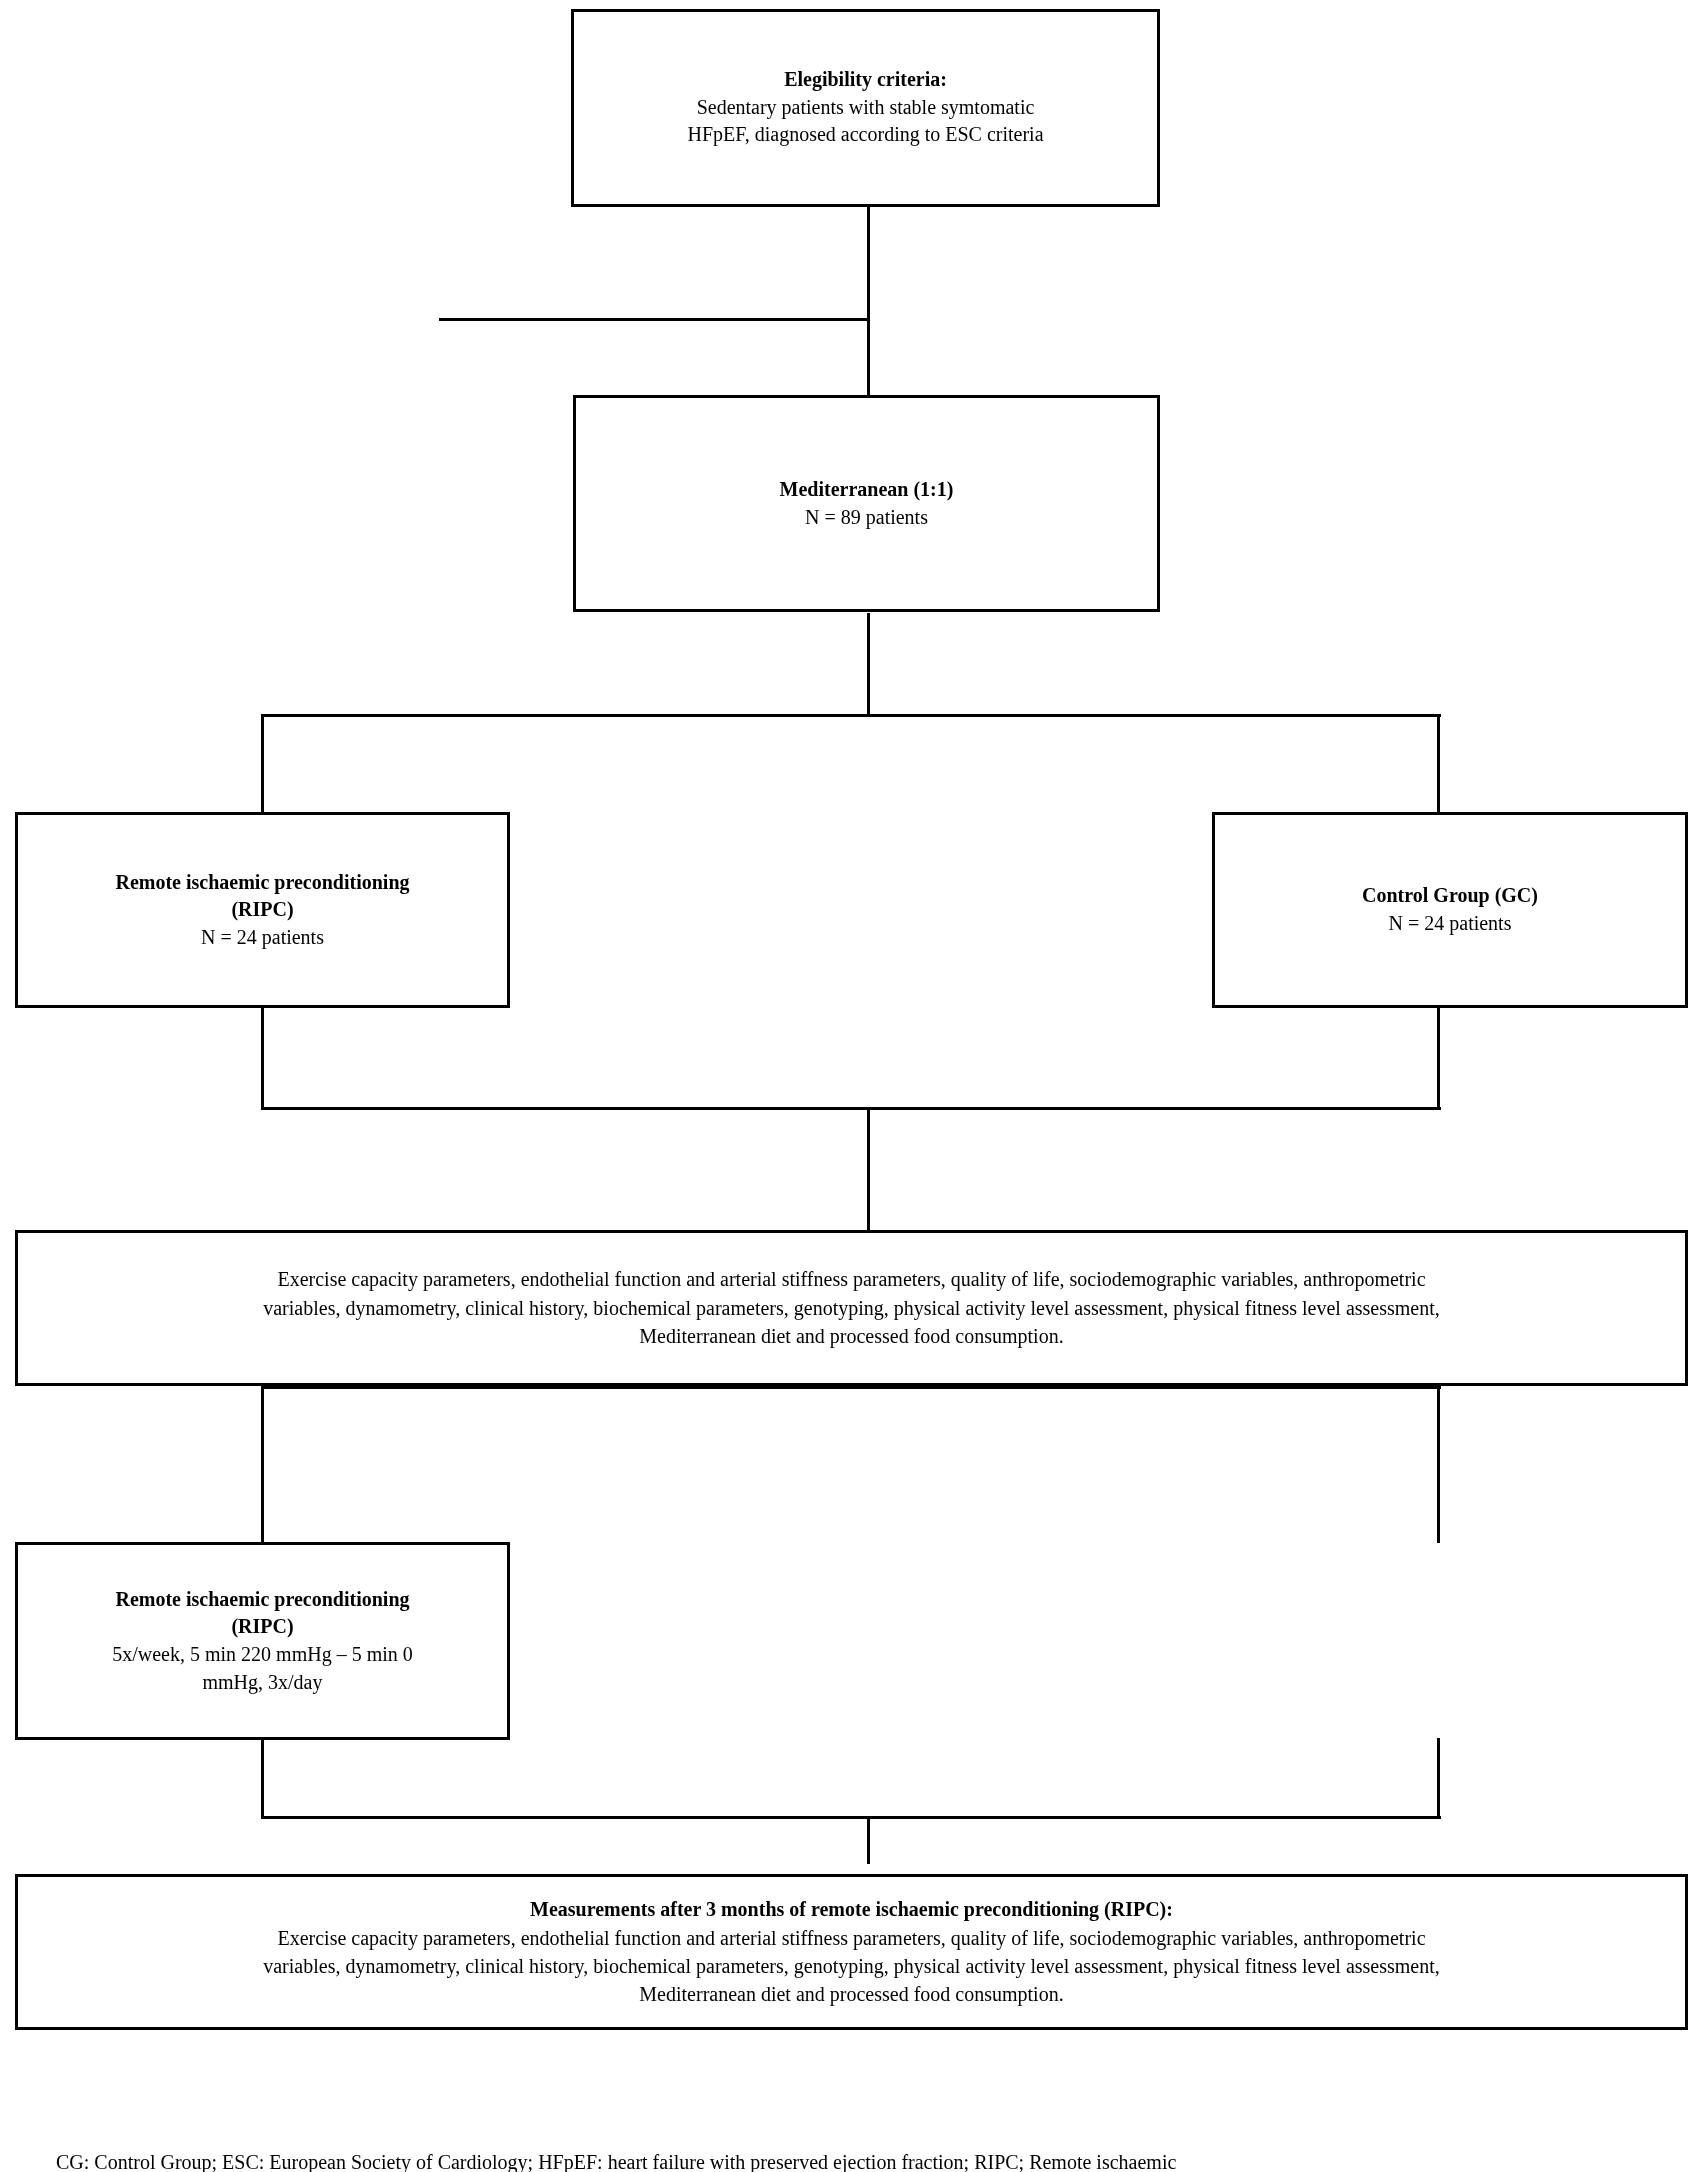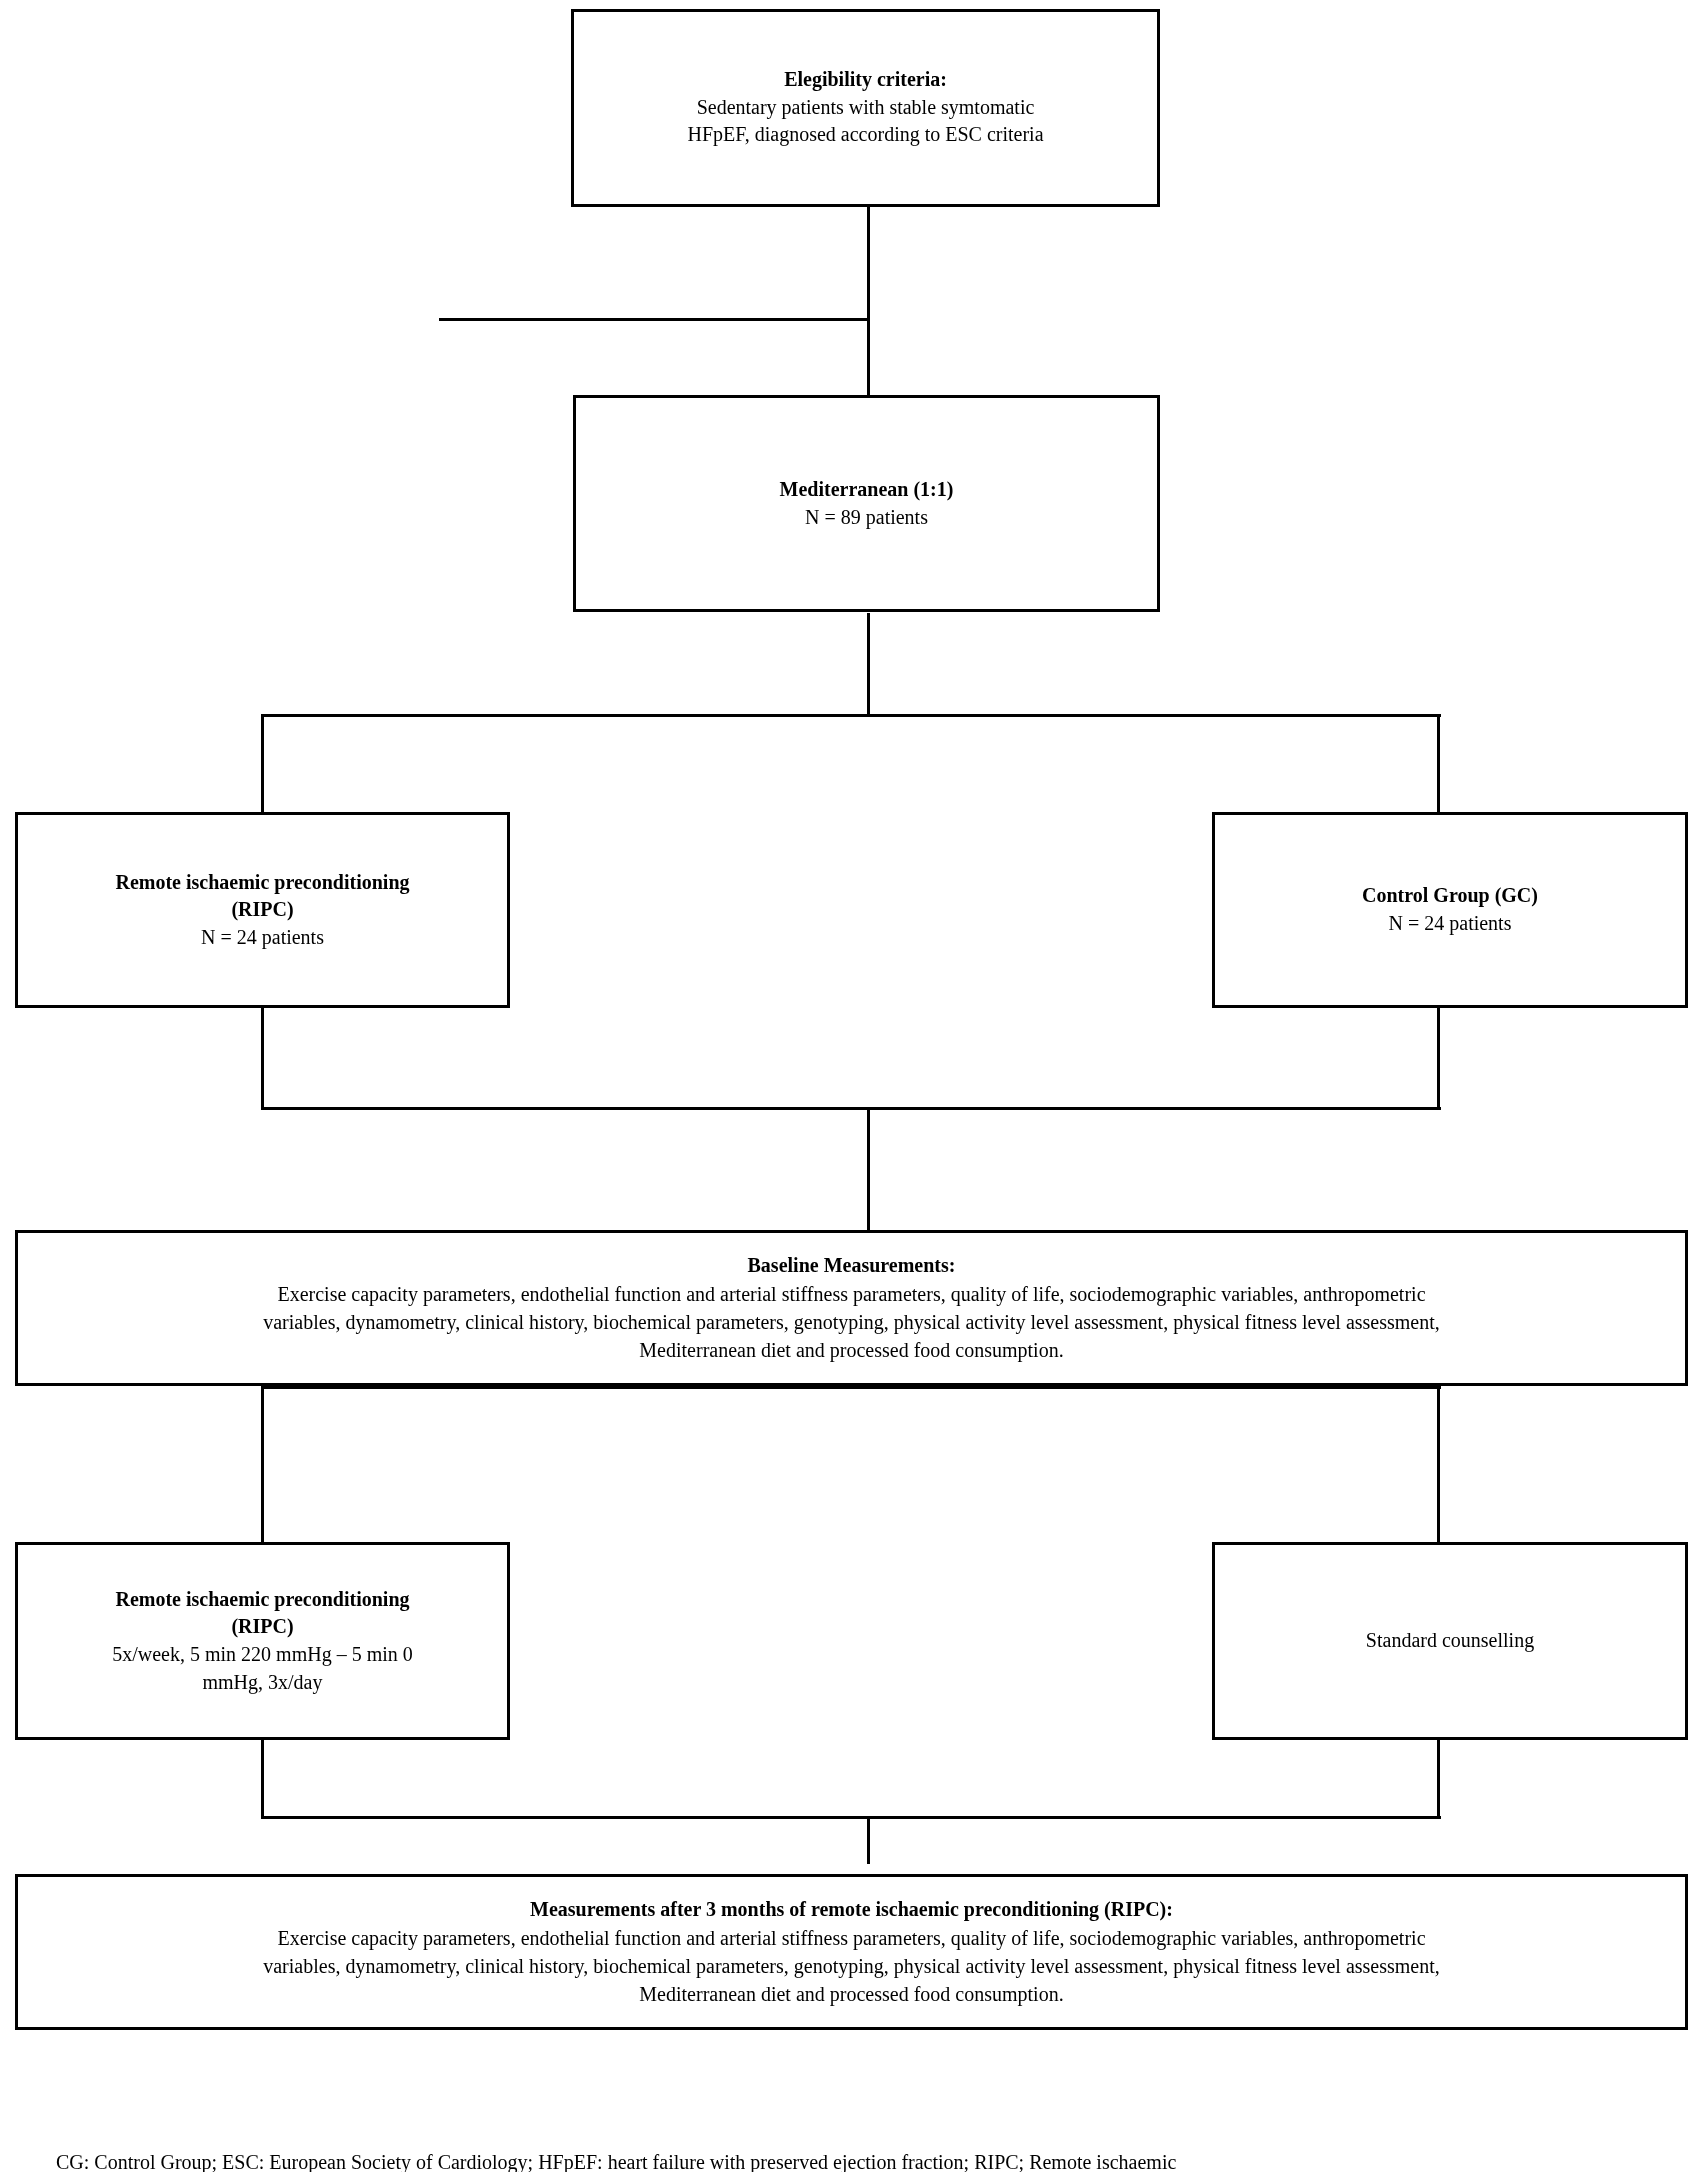--- a/index.html
+++ b/index.html
@@ -113,36 +113,32 @@
     <span class="line bold">(RIPC)</span>
     <span class="line">N = 24 patients</span>
   </div>
 
   <div class="node" style="left:1212px; top:812px; width:476px; height:196px;">
     <span class="line bold">Control Group (GC)</span>
     <span class="line">N = 24 patients</span>
   </div>
 
   <div class="node wide" style="left:15px; top:1230px; width:1673px; height:156px;">
-    <span class="line bold">Baseline Measurements:</span>
     <span class="line">Exercise capacity parameters, endothelial function and arterial stiffness parameters, quality of life, sociodemographic variables, anthropometric</span>
     <span class="line">variables, dynamometry, clinical history, biochemical parameters, genotyping, physical activity level assessment, physical fitness level assessment,</span>
     <span class="line">Mediterranean diet and processed food consumption.</span>
   </div>
 
   <div class="node" style="left:15px; top:1542px; width:495px; height:198px;">
     <span class="line bold pad">Remote ischaemic preconditioning</span>
     <span class="line bold">(RIPC)</span>
     <span class="line pad">5x/week, 5 min 220 mmHg – 5 min 0</span>
     <span class="line pad">mmHg, 3x/day</span>
   </div>
 
-  <div class="node" style="left:1212px; top:1542px; width:476px; height:198px;">
-    <span class="line">Standard counselling</span>
-  </div>
 
   <div class="node wide" style="left:15px; top:1862px; width:1673px; height:156px;margin-top:12px;">
     <span class="line bold">Measurements after 3 months of remote ischaemic preconditioning (RIPC):</span>
     <span class="line">Exercise capacity parameters, endothelial function and arterial stiffness parameters, quality of life, sociodemographic variables, anthropometric</span>
     <span class="line">variables, dynamometry, clinical history, biochemical parameters, genotyping, physical activity level assessment, physical fitness level assessment,</span>
     <span class="line">Mediterranean diet and processed food consumption.</span>
   </div>
 
   <div id="footnote" style="left:56px; top:2147px; width:1608px;">
     <div>CG: Control Group; ESC: European Society of Cardiology; HFpEF: heart failure with preserved ejection fraction; RIPC; Remote ischaemic</div>

